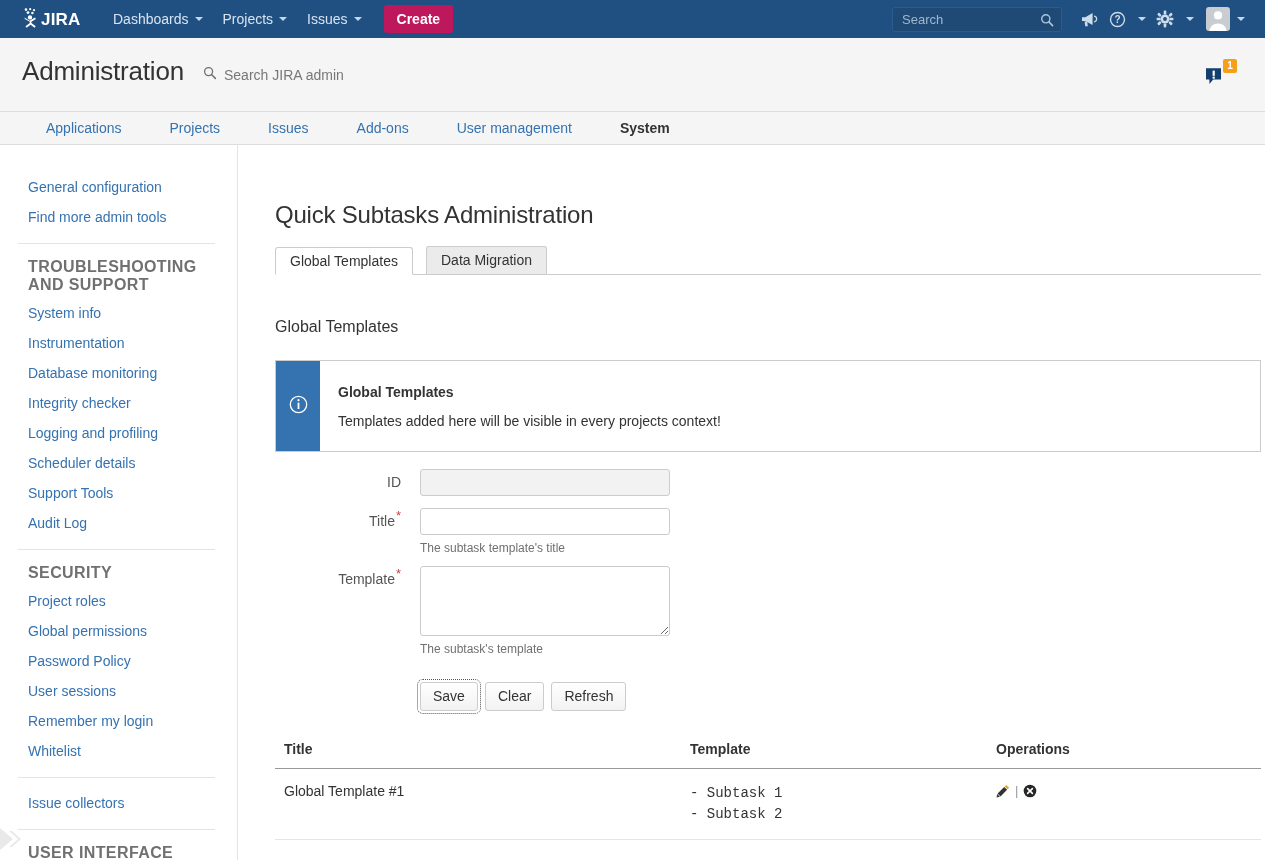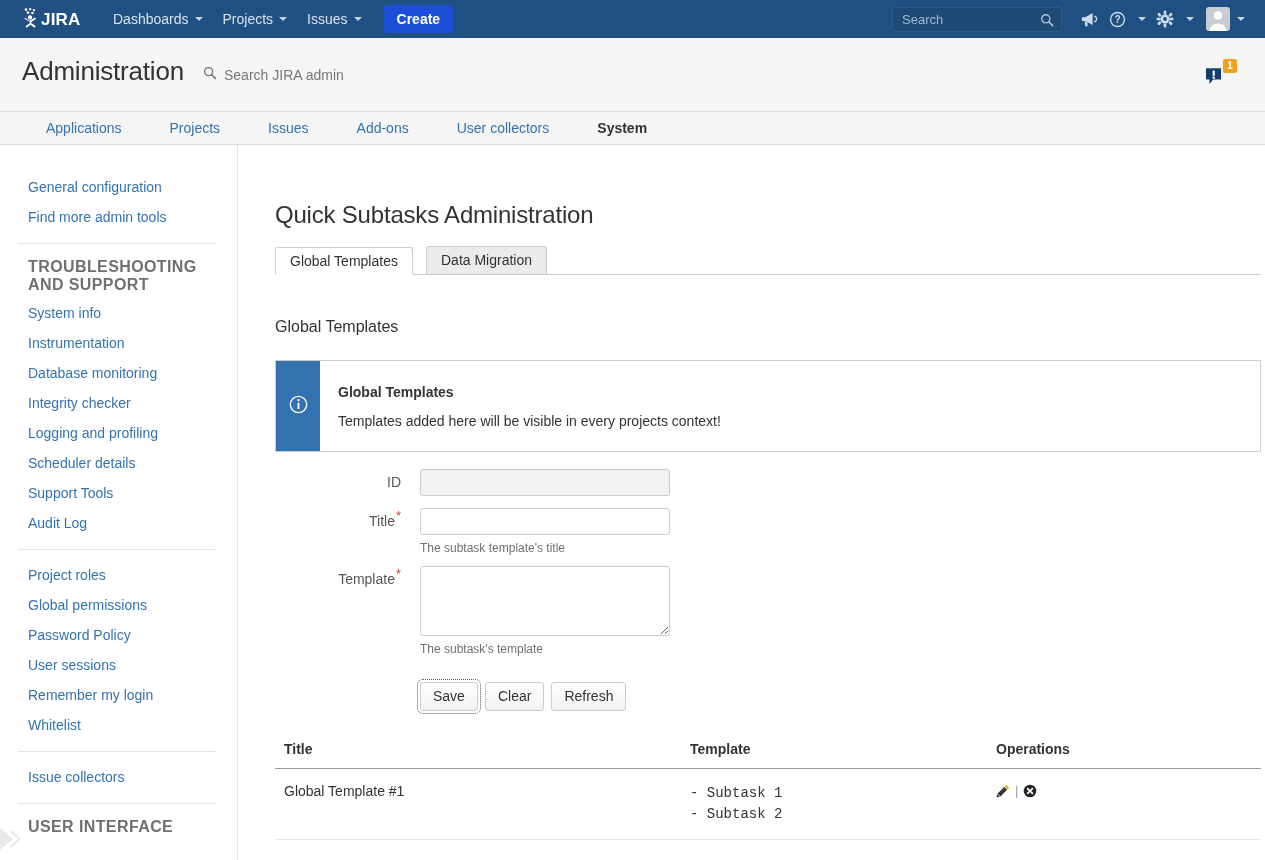--- a/index.html
+++ b/index.html
@@ -37,21 +37,21 @@
   }
   .caret-down {
     display: inline-block;
     width: 0; height: 0;
     border-left: 4px solid transparent;
     border-right: 4px solid transparent;
     border-top: 4px solid #c6d7e8;
     margin-left: 6px;
   }
   .create-btn {
-    background: #1d4ed8;
+    background: #be185d;
     color: #ffffff;
     font-weight: bold;
     font-size: 14px;
     padding: 6px 13px;
     border-radius: 3px;
     margin-left: 12px;
     cursor: pointer;
     line-height: 16px;
   }
   .nav-right {
@@ -536,40 +536,41 @@
     <span class="notif-badge">1</span>
   </div>
 </div>
 
 <div class="subnav">
   <div style="width:10px;"></div>
   <div class="subnav-item">Applications</div>
   <div class="subnav-item">Projects</div>
   <div class="subnav-item">Issues</div>
   <div class="subnav-item">Add-ons</div>
-  <div class="subnav-item">User collectors</div>
+  <div class="subnav-item">User management</div>
   <div class="subnav-item active">System</div>
 </div>
 
 <div class="sidebar">
   <a class="sb-link">General configuration</a>
   <a class="sb-link">Find more admin tools</a>
 
   <div class="sb-sep"></div>
   <div class="sb-heading">TROUBLESHOOTING AND SUPPORT</div>
   <a class="sb-link">System info</a>
   <a class="sb-link">Instrumentation</a>
   <a class="sb-link">Database monitoring</a>
   <a class="sb-link">Integrity checker</a>
   <a class="sb-link">Logging and profiling</a>
   <a class="sb-link">Scheduler details</a>
   <a class="sb-link">Support Tools</a>
   <a class="sb-link">Audit Log</a>
 
   <div class="sb-sep"></div>
+  <div class="sb-heading">SECURITY</div>
   <a class="sb-link">Project roles</a>
   <a class="sb-link">Global permissions</a>
   <a class="sb-link">Password Policy</a>
   <a class="sb-link">User sessions</a>
   <a class="sb-link">Remember my login</a>
   <a class="sb-link">Whitelist</a>
 
   <div class="sb-sep"></div>
   <a class="sb-link">Issue collectors</a>
 

